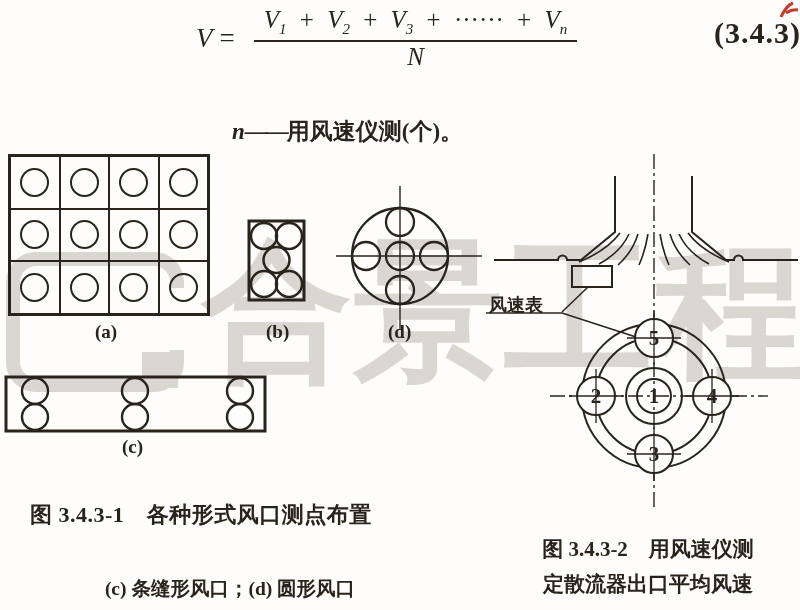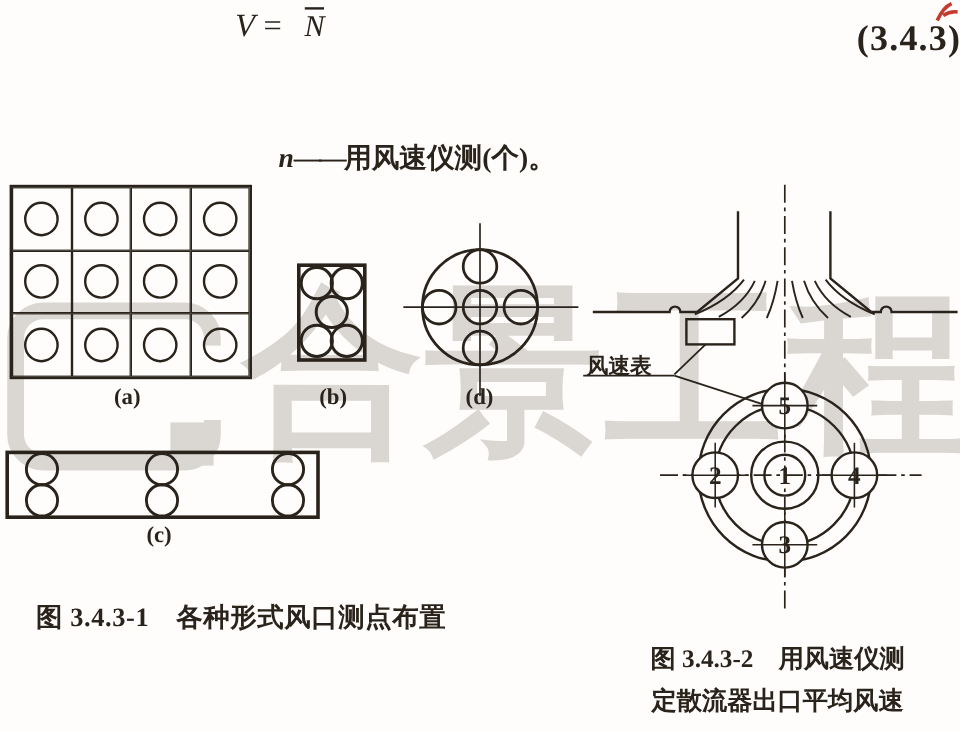--- a/index.html
+++ b/index.html
@@ -51,20 +51,31 @@
   <div class="wm-logo-gap"></div>
   <div class="wm-logo-sq"></div>
   <div class="wm-text">合景工程</div>
 
   <div class="content">
 
     <div class="formula-row">
       <span class="mvar">V</span>
       <span class="op">=</span>
       <span class="frac">
+        <span class="frac-num">
+          <span class="mvar">V</span><sub class="mvar">1</sub>
+          <span class="op">+</span>
+          <span class="mvar">V</span><sub class="mvar">2</sub>
+          <span class="op">+</span>
+          <span class="mvar">V</span><sub class="mvar">3</sub>
+          <span class="op">+</span>
+          <span>······</span>
+          <span class="op">+</span>
+          <span class="mvar">V</span><sub class="mvar">n</sub>
+        </span>
         <span class="frac-den"><span class="mvar">N</span></span>
       </span>
     </div>
     <div class="eq-number">(3.4.3)</div>
 
     <div class="def2">
       <span class="mvar">n</span><span class="dash">——</span><span>用风速仪测(个)。</span>
     </div>
 
     <div class="grid-a">
@@ -193,20 +204,21 @@
         <text x="174" y="253">1</text>
         <text x="116" y="253">2</text>
         <text x="174" y="311">3</text>
         <text x="232" y="253">4</text>
         <text x="174" y="195">5</text>
       </g>
     </svg>
     <div class="anemo-label">风速表</div>
 
     <div class="cap cap1-title">图 3.4.3-1　各种形式风口测点布置</div>
+    <div class="cap cap1-l3">(c) 条缝形风口；(d) 圆形风口</div>
     <div class="cap cap2-l1">图 3.4.3-2　用风速仪测</div>
     <div class="cap cap2-l2">定散流器出口平均风速</div>
 
     <svg class="svg-abs" style="left:778px;top:0;" width="22" height="20" viewBox="0 0 22 20">
       <path d="M3,17 Q8,6 15,3 M8,13 Q14,9 20,10" stroke="#c23b2e" stroke-width="3" fill="none"></path>
     </svg>
 
   </div>
 </div>
 

